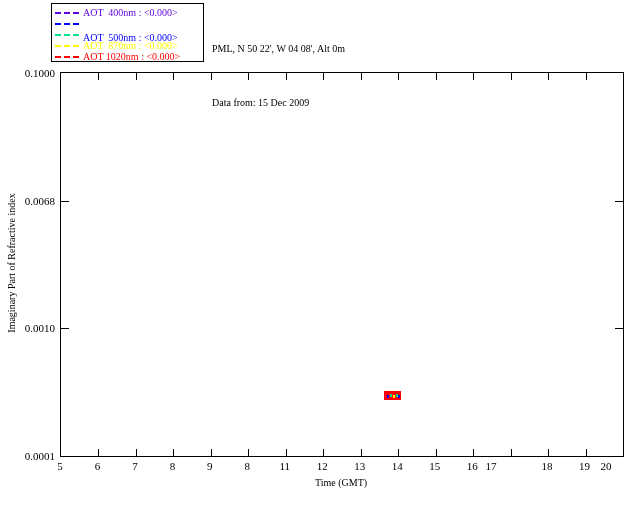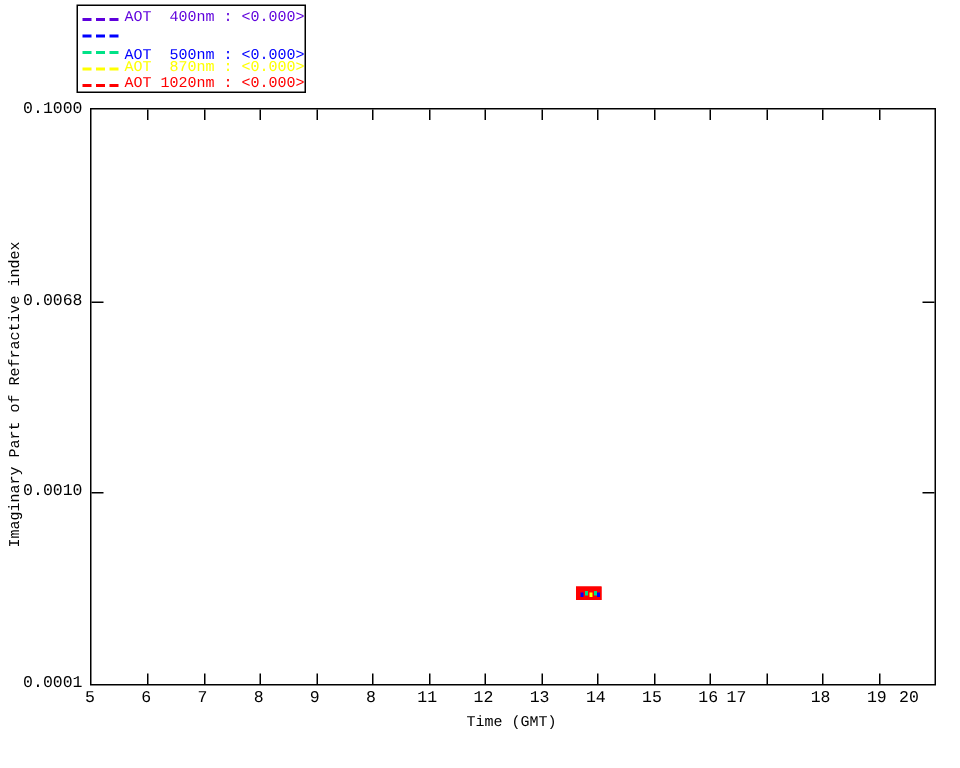--- a/index.html
+++ b/index.html
@@ -1,17 +1,17 @@
 <!DOCTYPE html>
 <html><head>
 <meta charset="utf-8">
 <style>
   html,body{margin:0;padding:0;background:#fff;}
   .page{position:relative;width:640px;height:512px;background:#ffffff;
-        font-family:Liberation Mono, monospace;color:#000;overflow:hidden;}
+        font-family:Liberation Serif, serif;color:#000;overflow:hidden;}
 
   
   .legend{position:absolute;left:51px;top:3px;width:153px;height:59px;
           border:1px solid #000;box-sizing:border-box;padding:3px 0 0 3px;background:#fff;}
   .legend-row{display:flex;align-items:center;height:11px;font-size:10px;white-space:pre;line-height:11px;}
   .legend-dash{width:24px;height:0;border-top:2px dashed;margin-right:4px;flex:none;}
 
   
   .hdr{position:absolute;left:212px;top:4px;font-size:10px;line-height:18px;white-space:pre;}
 
@@ -38,20 +38,24 @@
 <div class="page">
 
   <div class="legend">
       <div class="legend-row"><div class="legend-dash" style="border-top-color: rgb(94, 0, 220);"></div><span style="color: rgb(94, 0, 220);">AOT  400nm : &lt;0.000&gt;</span></div>
       <div class="legend-row"><div class="legend-dash" style="border-top-color: rgb(0, 0, 255);"></div><span style="color: rgb(0, 0, 255); margin-top: 27px;">AOT  500nm : &lt;0.000&gt;</span></div>
       <div class="legend-row"><div class="legend-dash" style="border-top-color: rgb(0, 226, 135);"></div></div>
       <div class="legend-row"><div class="legend-dash" style="border-top-color: rgb(255, 255, 0);"></div><span style="color: rgb(255, 255, 0);">AOT  870nm : &lt;0.000&gt;</span></div>
       <div class="legend-row"><div class="legend-dash" style="border-top-color: rgb(255, 0, 0);"></div><span style="color: rgb(255, 0, 0);">AOT 1020nm : &lt;0.000&gt;</span></div>
     </div>
 
+  <div class="hdr">
+    <div>PML, N 50 22', W 04 08', Alt 0m</div>
+    <div>Data from: 15 Dec 2009</div>
+  </div>
 
   <div class="plot">
       <div class="tick xb" style="left: 37.4667px;"></div>
       <div class="tick xt" style="left: 37.4667px;"></div>
       <div class="tick xb" style="left: 74.9333px;"></div>
       <div class="tick xt" style="left: 74.9333px;"></div>
       <div class="tick xb" style="left: 112.4px;"></div>
       <div class="tick xt" style="left: 112.4px;"></div>
       <div class="tick xb" style="left: 149.867px;"></div>
       <div class="tick xt" style="left: 149.867px;"></div>

